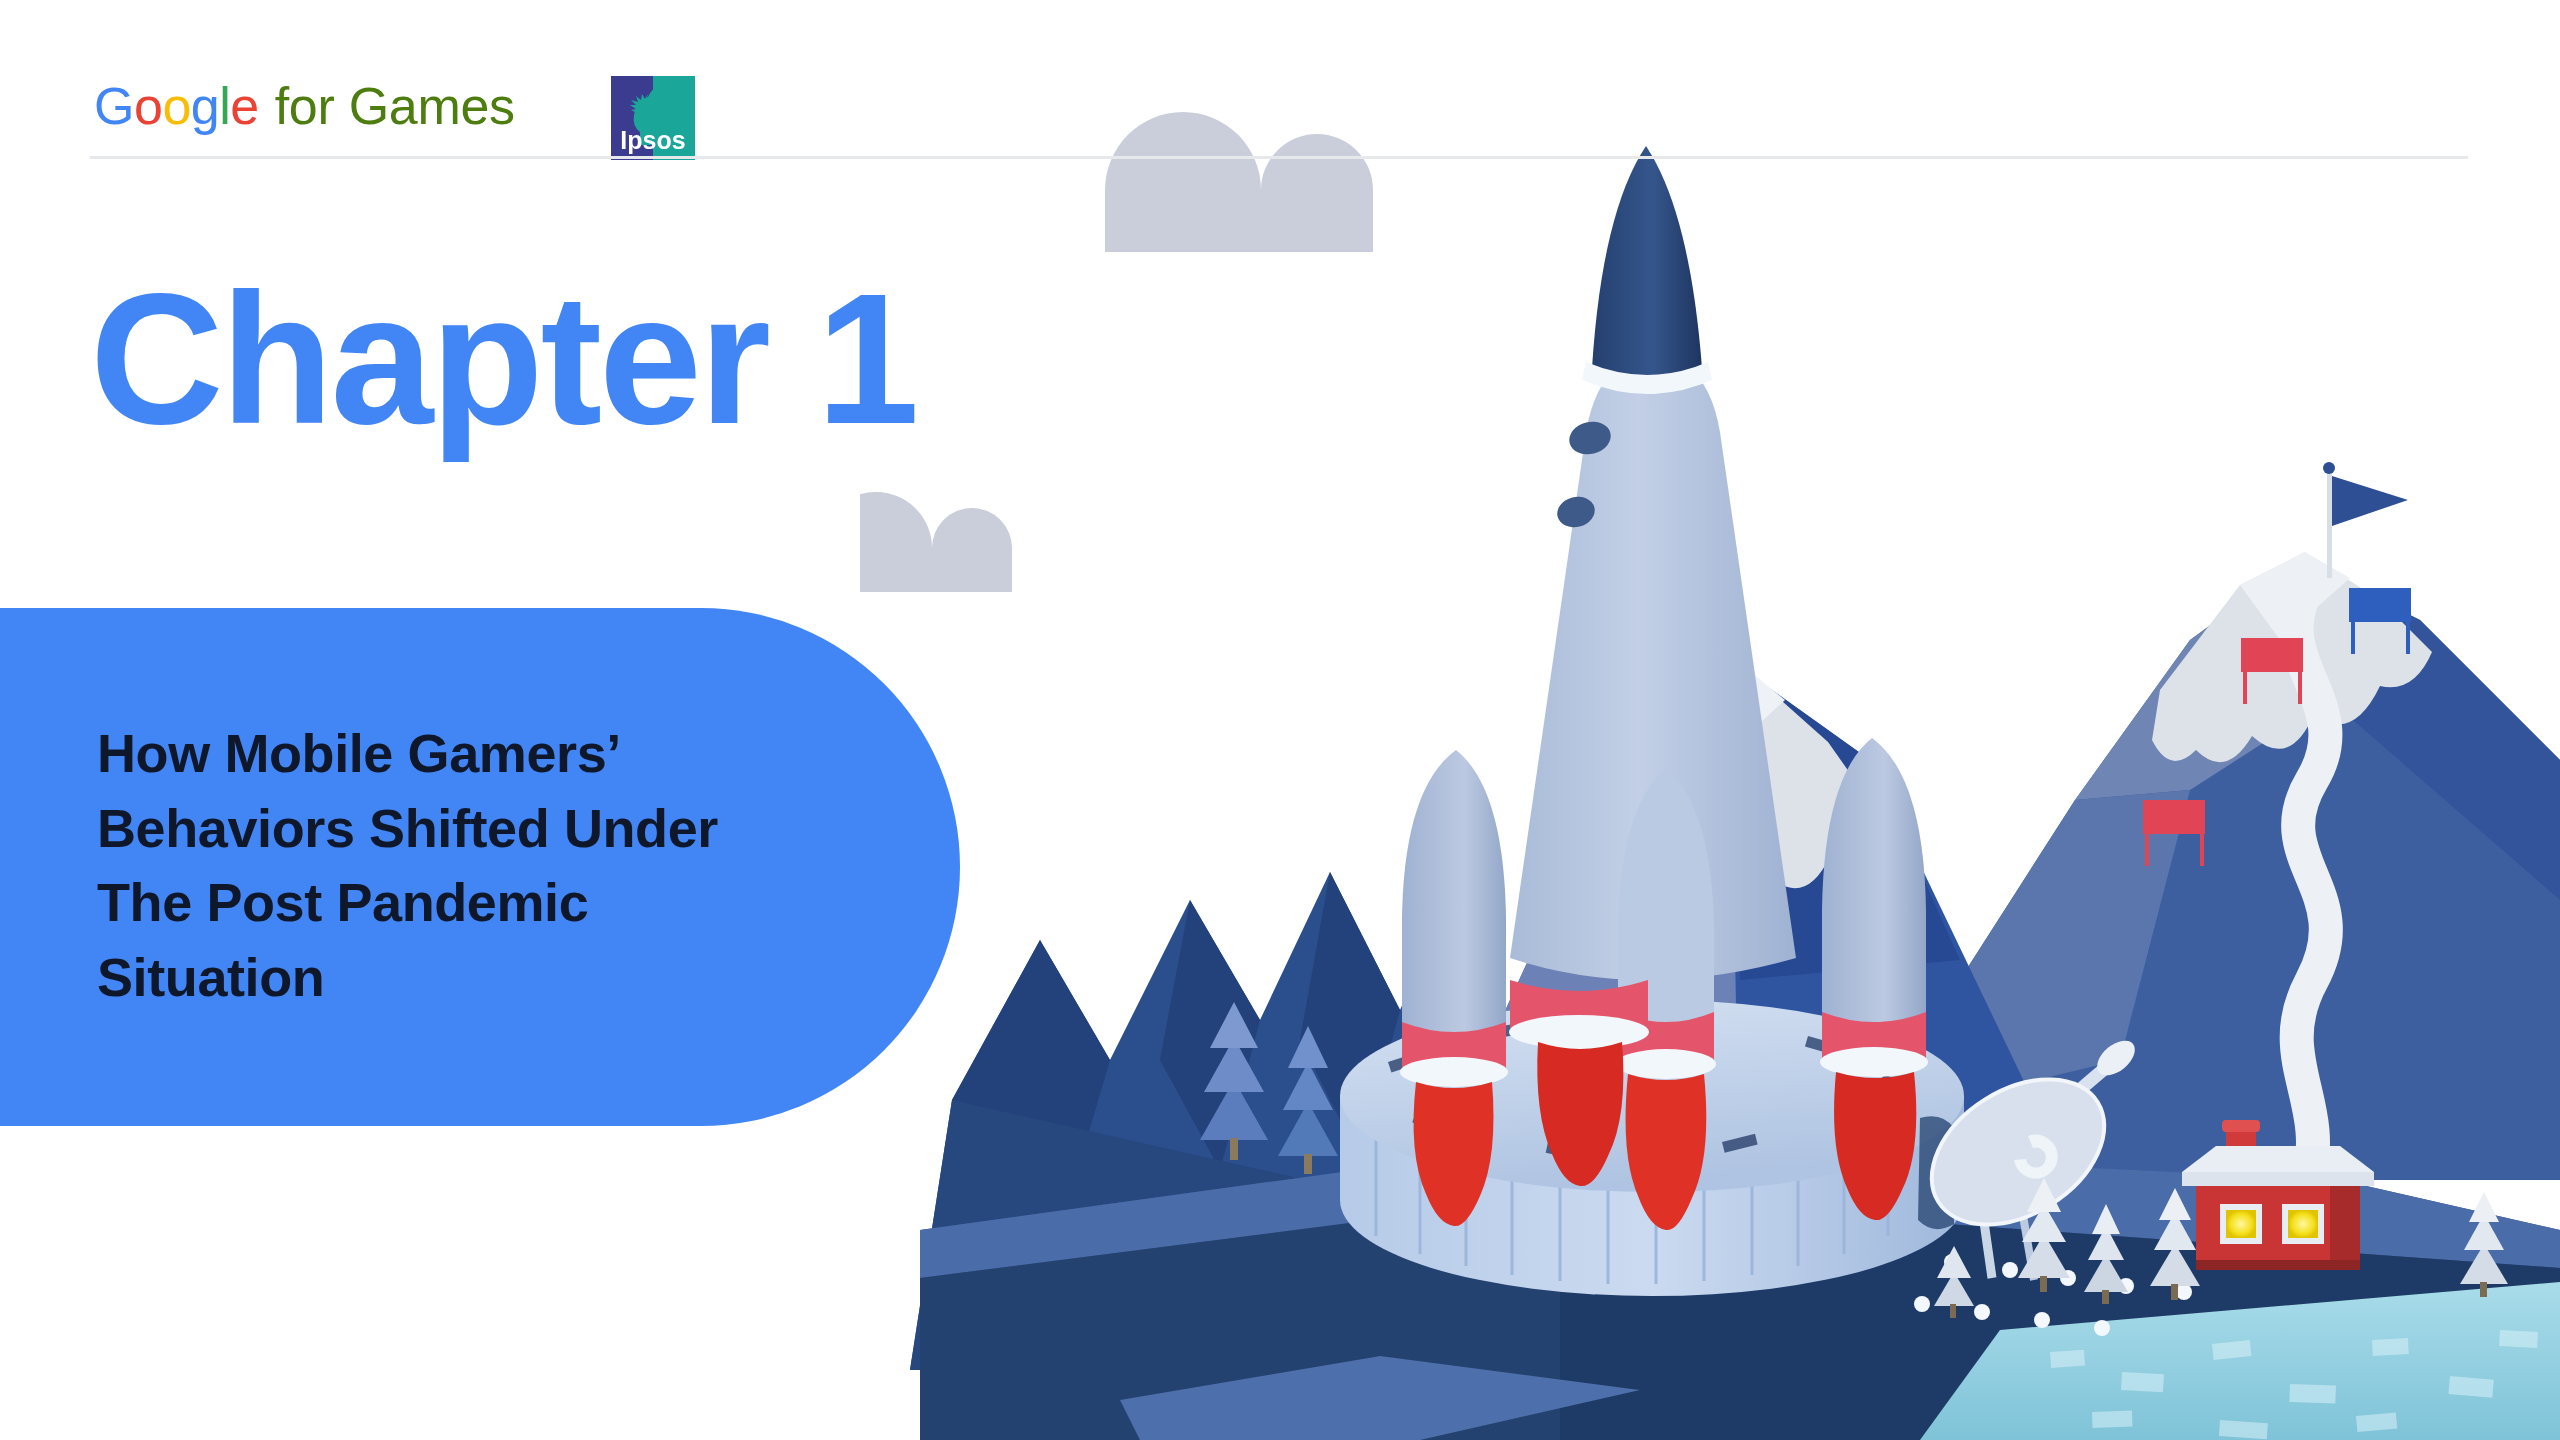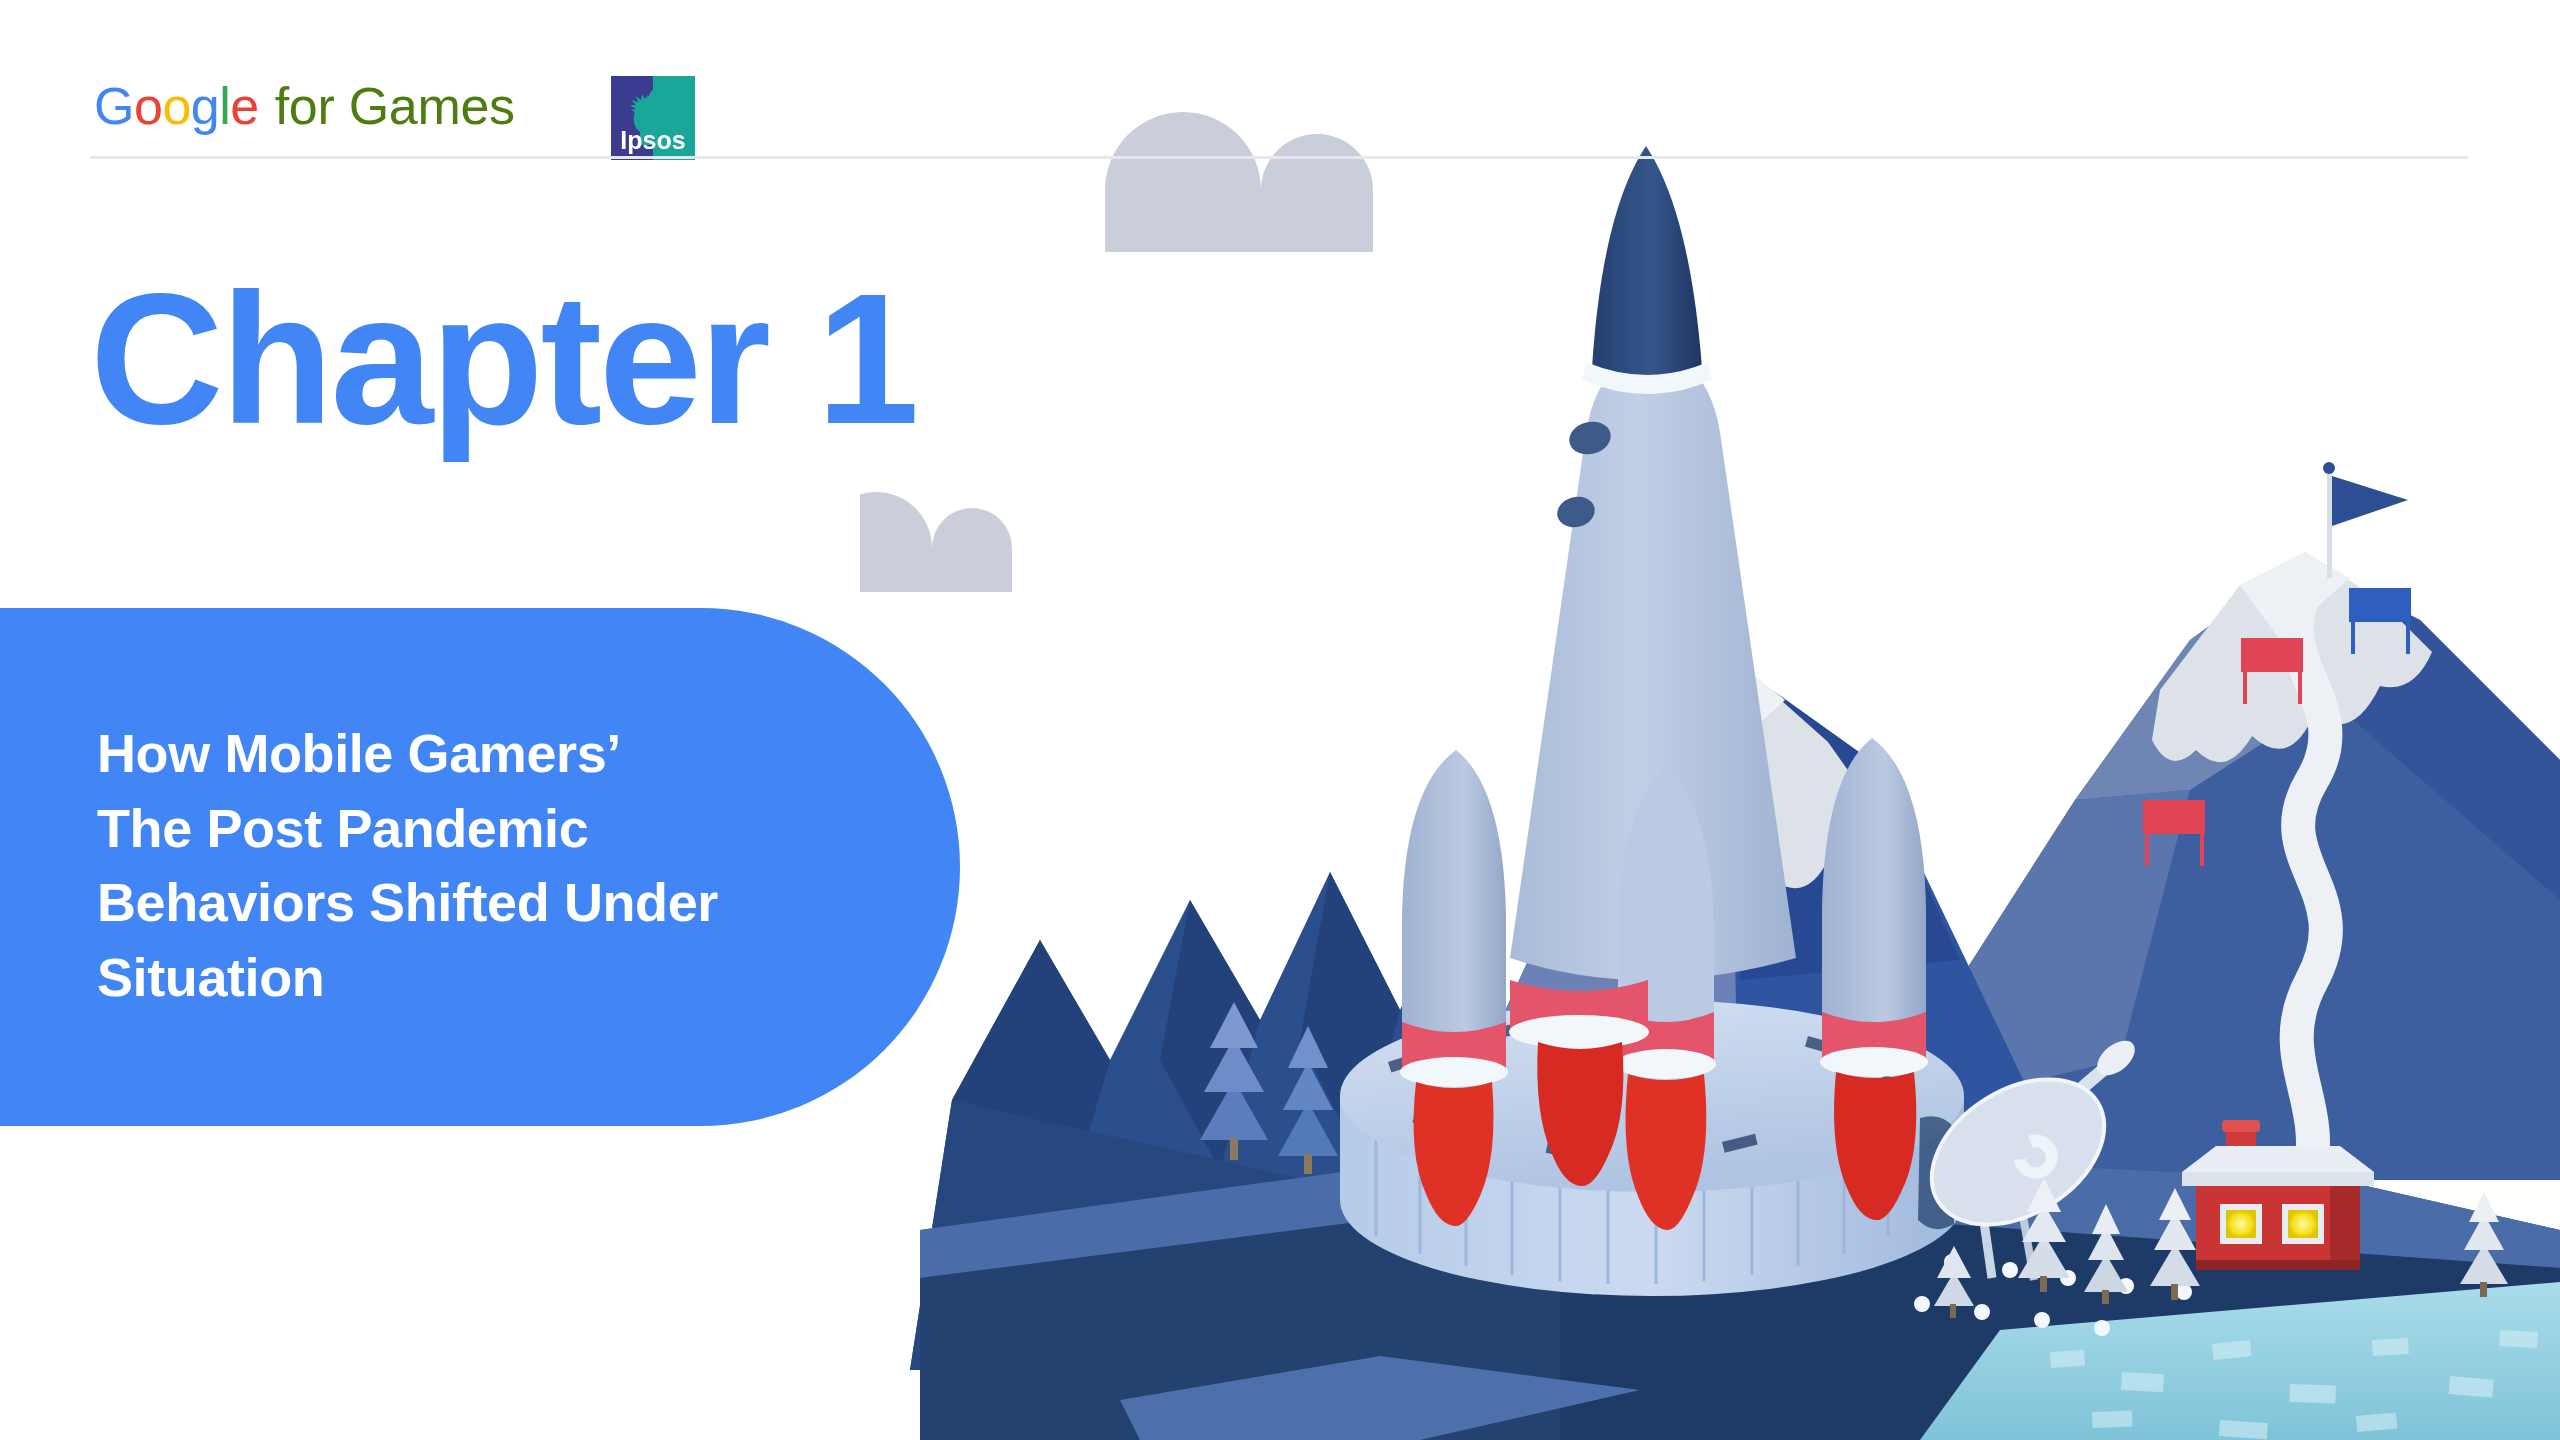--- a/index.html
+++ b/index.html
@@ -35,21 +35,21 @@
   
   .pill{
     position:absolute;left:-30px;top:608px;
     width:990px;height:518px;
     background:#4285F4;
     border-radius:0 259px 259px 0;
     z-index:30;
   }
   .pill-text{
     position:absolute;left:127px;top:108px;width:790px;
-    color:#ffffff;font-size:54px;font-weight:700;
+    color:#0f172a;font-size:54px;font-weight:700;
     line-height:1.38;letter-spacing:-0.4px;
   }
   .pill-text span{display:block;}
 
   
   .scene{position:absolute;right:0;top:0;width:1700px;height:1440px;z-index:10;overflow:hidden;}
   .scene svg{position:absolute;right:0;bottom:0;}
 </style>
 </head>
 <body>
@@ -383,19 +383,19 @@
 
     </div>
     <div class="divider"></div>
   </div>
 
   <div class="chapter-title">Chapter 1</div>
 
   <div class="pill">
     <div class="pill-text">
       <span>How Mobile Gamers’</span>
+      <span>Behaviors Shifted Under</span>
       <span>The Post Pandemic</span>
-      <span>Behaviors Shifted Under</span>
       <span>Situation</span>
     </div>
   </div>
 
 </div>
 
 </body></html>

